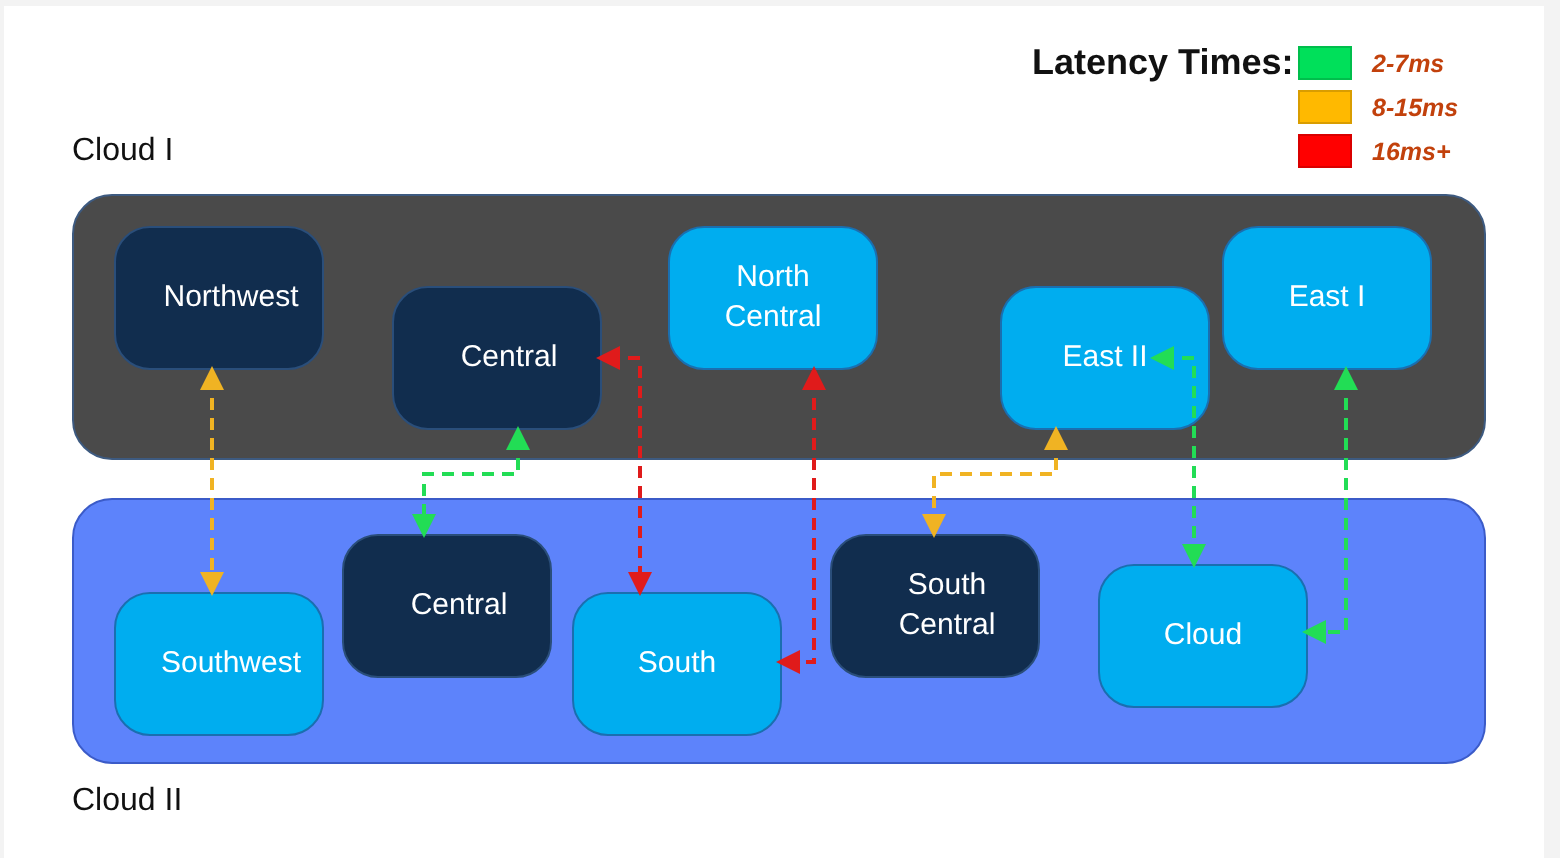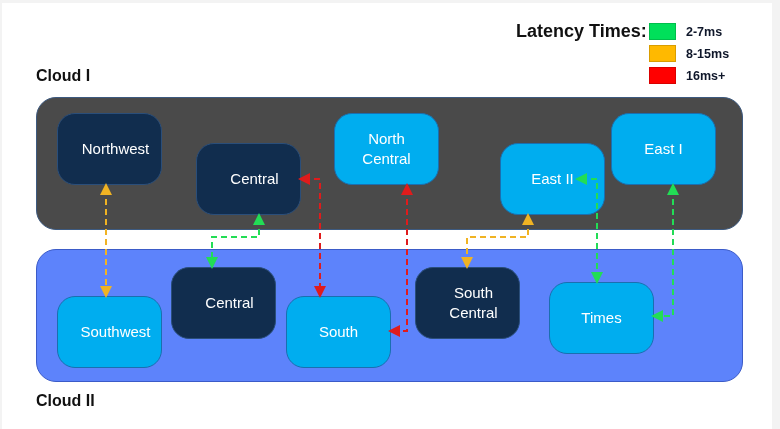--- a/index.html
+++ b/index.html
@@ -4,25 +4,25 @@
   <style>
     html, body { margin: 0; padding: 0; }
     body {
       width: 780px; height: 429px; background: #f3f3f3; overflow: hidden;
       font-family: "Liberation Sans", "DejaVu Sans", sans-serif;
     }
     .canvas {
       position: absolute; left: 2px; top: 3px; width: 770px; height: 426px;
       background: #ffffff;
     }
-    .title { position: absolute; font-weight: bold; color: #111; font-size: 16px; }
+    .title { position: absolute; font-weight: normal; color: #111; font-size: 16px; }
     .legend-title { position: absolute; left: 516px; top: 21px; font-size: 18px; font-weight: bold; color: #111; text-align: right; }
     .legend-item { position: absolute; left: 649px; display: flex; align-items: center; }
     .swatch { width: 27px; height: 17px; box-sizing: border-box; border: 1px solid rgba(0,0,0,0.15); }
-    .legend-label { margin-left: 10px; font-size: 12.5px; font-weight: bold; color: #0f172a; }
+    .legend-label { margin-left: 10px; font-size: 12.5px; font-weight: bold; color: #c2410c; font-style: italic; }
     .panel { position: absolute; left: 36px; width: 707px; height: 133px; border-radius: 20px; box-sizing: border-box; }
     .panel.cloud1 { top: 97px; background: #4a4a4a; border: 1px solid #3d5a80; }
     .panel.cloud2 { top: 249px; background: #5d83fb; border: 1px solid #3b5bc8; }
     .node {
       position: absolute; width: 105px; height: 72px; border-radius: 18px; box-sizing: border-box;
       display: flex; align-items: center; justify-content: center; text-align: center;
       color: #ffffff; font-size: 15px; line-height: 20px; white-space: pre-line; cursor: pointer;
     }
     .node.dark { background: #112d4e; border: 1px solid #2a4e7a; padding-left: 12px; }
     .node.light { background: #00adef; border: 1px solid #1a6fb0; }
@@ -59,21 +59,21 @@
 <div class="node light" style="left:334px; top:113px;">North
 Central</div>
 <div class="node light" style="left:473px; top:143px;margin-left:27px;">East II</div>
 <div class="node light" style="left:611px; top:113px;">East I</div>
 
 <div class="node light" style="left:57px; top:296px;padding-left:12px;">Southwest</div>
 <div class="node dark" style="left:171px; top:267px;">Central</div>
 <div class="node light" style="left:286px; top:296px;">South</div>
 <div class="node dark" style="left:415px; top:267px;">South
 Central</div>
-<div class="node light" style="left:549px; top:282px;">Times</div>
+<div class="node light" style="left:549px; top:282px;">Cloud</div>
 
 <svg class="links" viewBox="0 0 780 429">
   <defs>
     <marker id="ah-y" markerWidth="6" markerHeight="6" refX="3" refY="3" orient="auto-start-reverse">
         <path d="M0,0 L6,3 L0,6 z" fill="#f0b323"></path>
       </marker>
     <marker id="ah-g" markerWidth="6" markerHeight="6" refX="3" refY="3" orient="auto-start-reverse">
         <path d="M0,0 L6,3 L0,6 z" fill="#22dd55"></path>
       </marker>
     <marker id="ah-r" markerWidth="6" markerHeight="6" refX="3" refY="3" orient="auto-start-reverse">

